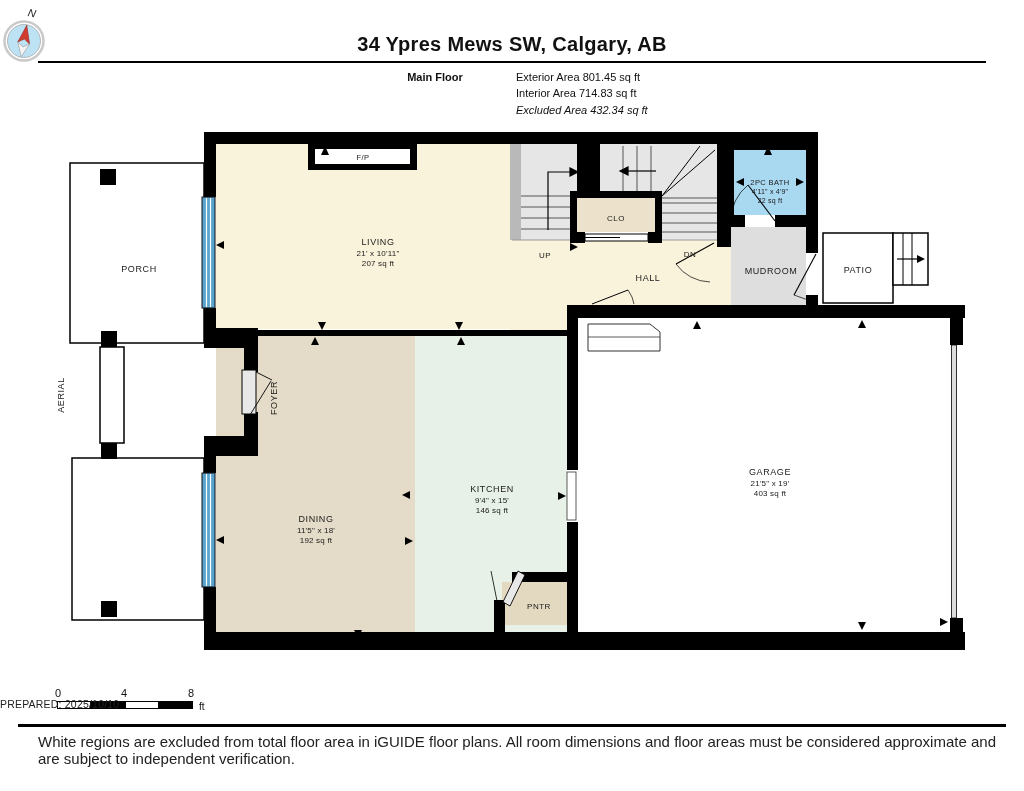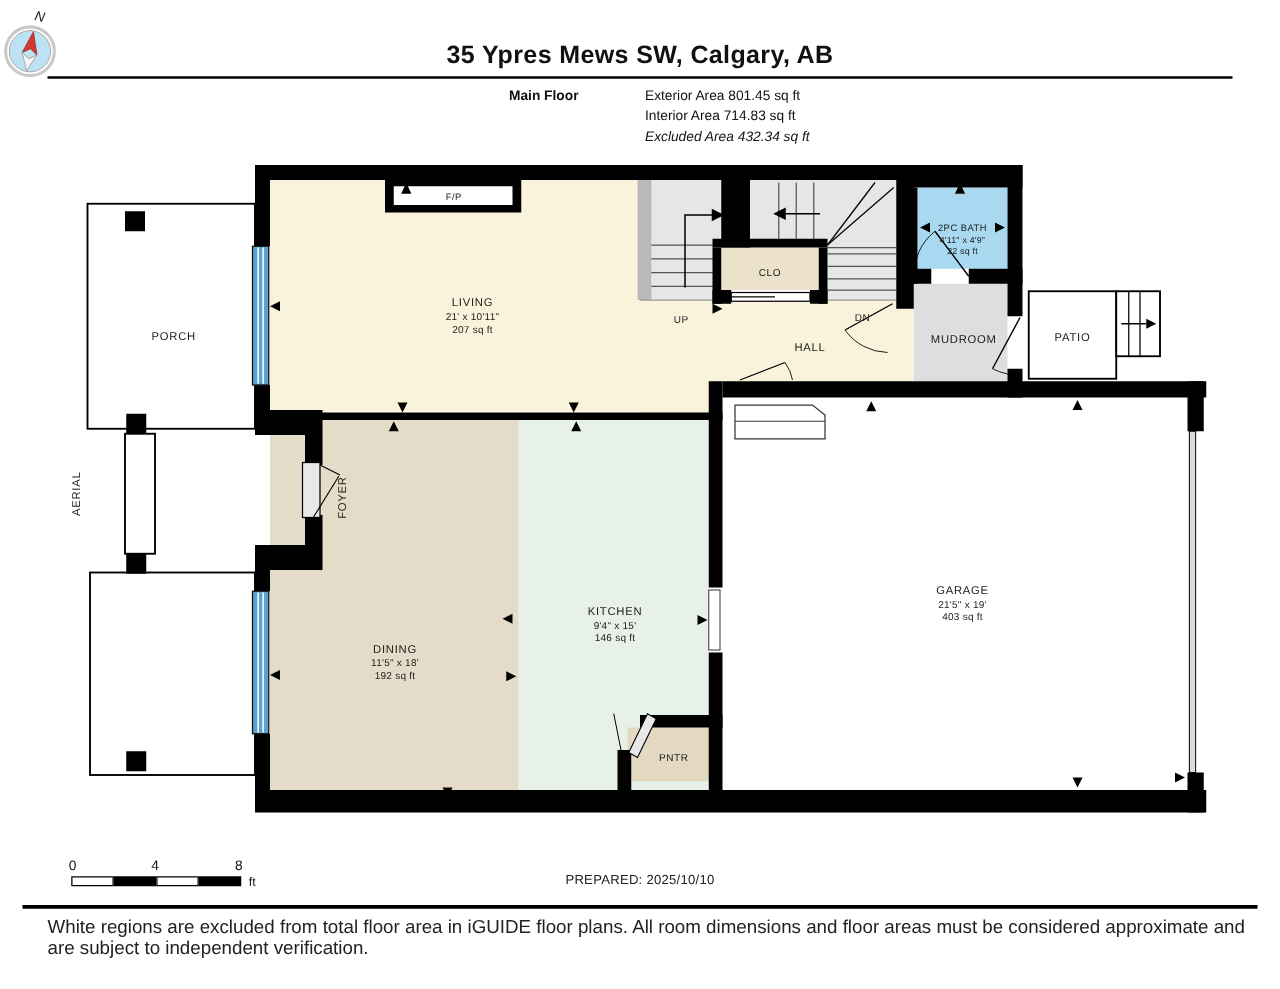--- a/index.html
+++ b/index.html
@@ -16,32 +16,32 @@
   .dims{font-size:8px;letter-spacing:.2px;text-anchor:middle;}
   .tiny{font-size:7px;letter-spacing:.2px;text-anchor:middle;}
   .tinylbl{font-size:7.5px;letter-spacing:.4px;text-anchor:middle;}
   .smlbl{font-size:8px;letter-spacing:.5px;text-anchor:middle;}
   
   .tick{top:687px;font-size:11px;transform:translateX(-50%);}
   .scale-seg{top:701px;height:8px;width:34px;box-sizing:border-box;}
   .seg-w{background:#fff;border:1px solid #000;}
   .seg-b{background:#000;}
   #scale-unit{left:199px;top:701px;font-size:10px;text-align:center;}
-  #prepared{left:0;top:698px;width:1024px;text-align:center;font-size:10.5px;color:#222;letter-spacing:.2px;}
+  #prepared{left:0;top:698px;width:1024px;text-align:left;font-size:10.5px;color:#222;letter-spacing:.2px;}
   #footer-rule{left:18px;top:724px;width:988px;height:3px;background:#000;}
   #disclaimer{left:38px;top:733px;width:968px;font-size:15px;color:#222;}
   #compass{left:920px;top:664px;}
 </style>
 </head>
 <body>
 
 <div id="page">
 
   
-  <div id="title" class="abs">35 Ypres Mews SW, Calgary, AB</div>
+  <div id="title" class="abs">34 Ypres Mews SW, Calgary, AB</div>
   <div id="title-rule" class="abs"></div>
   <div id="floor-label" class="abs">Main Floor</div>
   <div class="abs area-line" style="top:71px;">Exterior Area 801.45 sq ft</div>
   <div class="abs area-line" style="top:87px;">Interior Area 714.83 sq ft</div>
   <div class="abs area-line" style="top:104px;font-style:italic;">Excluded Area 432.34 sq ft</div>
 
   
   <svg id="plan-svg" width="1024" height="660" viewBox="0 0 1024 660">
 
     <g>

